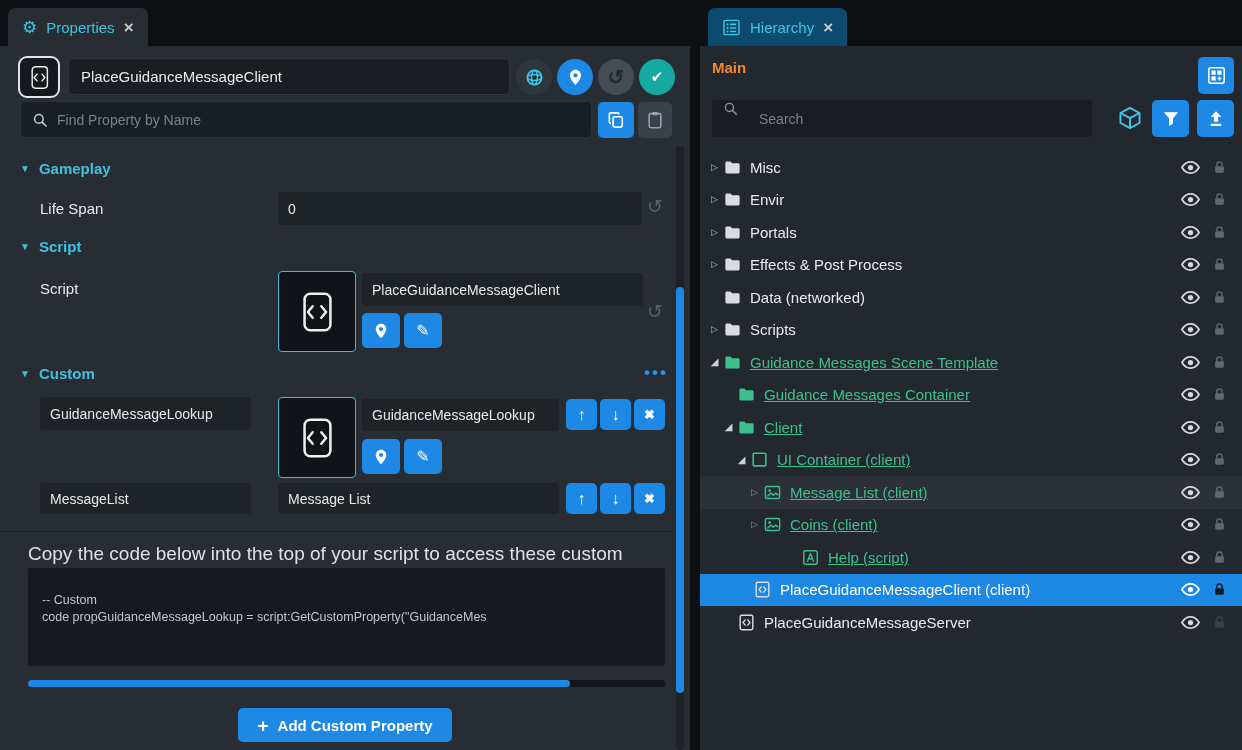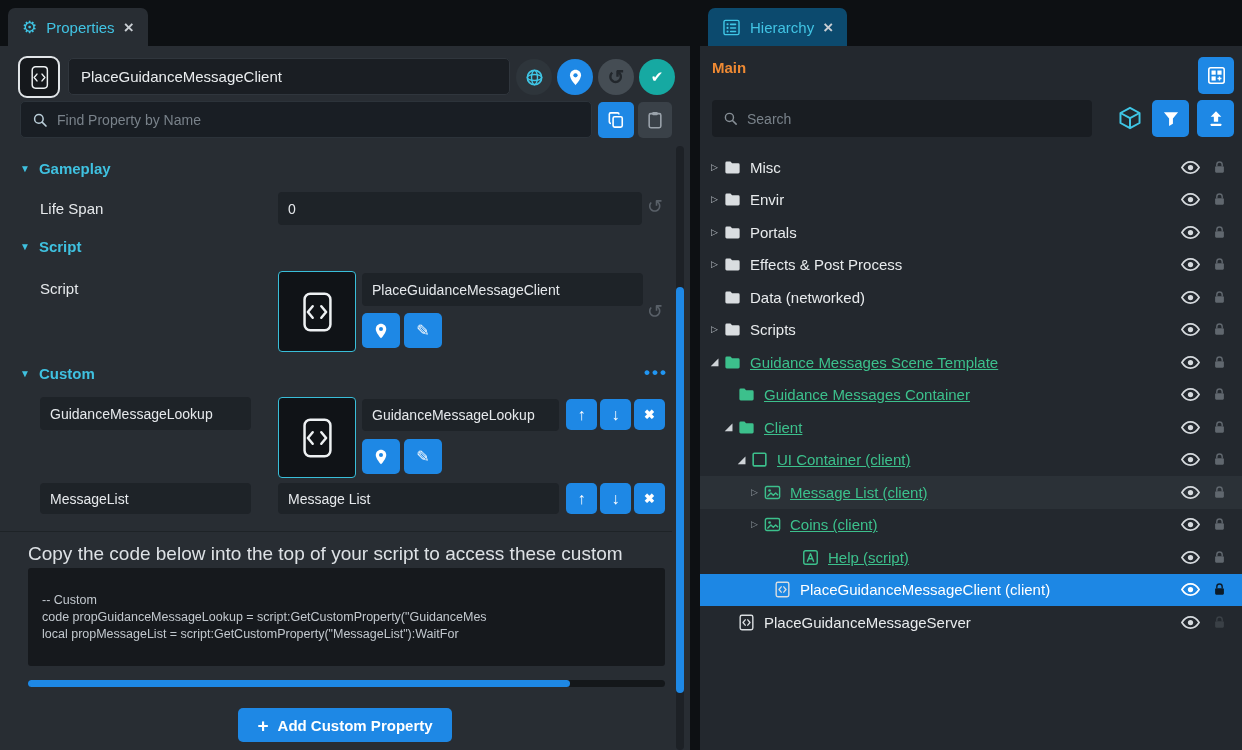--- a/index.html
+++ b/index.html
@@ -49,21 +49,21 @@
   .code-block div{white-space:pre;}
   .htrack{position:absolute;left:28px;top:680px;width:637px;height:7px;background:#14171a;border-radius:4px;}
   .hthumb{position:absolute;left:28px;top:680px;width:542px;height:7px;background:#1e88e5;border-radius:4px;cursor:pointer;}
   .add-btn{position:absolute;left:238px;top:708px;width:214px;height:34px;background:#1e88e5;border:none;border-radius:5px;color:#fff;font-weight:700;font-size:15px;display:flex;align-items:center;justify-content:center;gap:9px;cursor:pointer;}
   .add-btn .plus{font-size:19px;font-weight:900;line-height:1;}
   .vtrack{position:absolute;left:676px;top:146px;width:8px;height:604px;background:#1d2126;border-radius:4px;}
   .vthumb{position:absolute;left:676px;top:287px;width:8px;height:406px;background:#1e88e5;border-radius:4px;cursor:pointer;}
   
   .main-label{position:absolute;left:12px;top:59px;color:#ef8a33;font-weight:700;font-size:15px;}
   .create-btn{left:498px;top:57px;width:36px;height:37px;background:#1e88e5;color:#fff;}
-  .hsearch{position:absolute;left:12px;top:100px;width:380px;height:37px;background:#191d22;border-radius:4px;display:flex;align-items:center;padding:0 10px;gap:8px;}
+  .hsearch{position:absolute;left:12px;top:100px;width:380px;height:37px;background:#191d22;border-radius:4px;display:flex;padding:0 10px;gap:20px;}
   .hsearch input{flex:1;background:transparent;border:none;outline:none;color:#e9ecee;font-size:14px;}
   .hsearch input::placeholder{color:#79828a;}
   .hmag{color:#868e95;}
   .cube{position:absolute;left:417px;top:105px;width:26px;height:26px;color:#3fc6e6;cursor:pointer;}
   .filter-btn{left:452px;top:100px;width:37px;height:37px;background:#1e88e5;color:#fff;}
   .export-btn{left:497px;top:100px;width:37px;height:37px;background:#1e88e5;color:#fff;}
   .tree{position:absolute;left:0;top:151px;right:0;}
   .trow{height:32.5px;display:flex;align-items:center;font-size:15px;cursor:pointer;}
   .trow .slot{width:17px;display:flex;justify-content:center;flex:none;}
   .arrow{font-size:9px;color:#b9bfc5;line-height:1;}
@@ -291,21 +291,20 @@
   <button class="udx" style="left:634px;top:483px;font-size:13px">
       <span>✖</span>
     </button>
 
   <div class="divider"></div>
   <div class="help-text">Copy the code below into the top of your script to access these custom parameters.</div>
 
   <div class="code-block">
     <div>-- Custom</div>
     <div>code propGuidanceMessageLookup = script:GetCustomProperty("GuidanceMes</div>
-    <div>local propMessageList = script:GetCustomProperty("MessageList"):WaitFor</div>
   </div>
   <div class="htrack"></div>
   <div class="hthumb"></div>
 
   <button class="add-btn">
     <span class="plus">+</span>
     <span>Add Custom Property</span>
   </button>
 
   <div class="vtrack"></div>
@@ -548,21 +547,21 @@
         </svg>
       <span class="tlabel green">Help (script)</span>
       <svg class="eye">
           <use href="#i-eye"></use>
         </svg>
       <svg class="lock">
           <use href="#i-lock"></use>
         </svg>
     </div>
 
-    <div class="trow sel" style="padding-left:56px">
+    <div class="trow sel" style="padding-left:36px">
       <span class="slot"></span>
       <svg class="ticon white-ic">
           <use href="#i-script-sm"></use>
         </svg>
       <span class="tlabel white">PlaceGuidanceMessageClient (client)</span>
       <svg class="eye">
           <use href="#i-eye"></use>
         </svg>
       <svg class="lock">
           <use href="#i-lock"></use>

